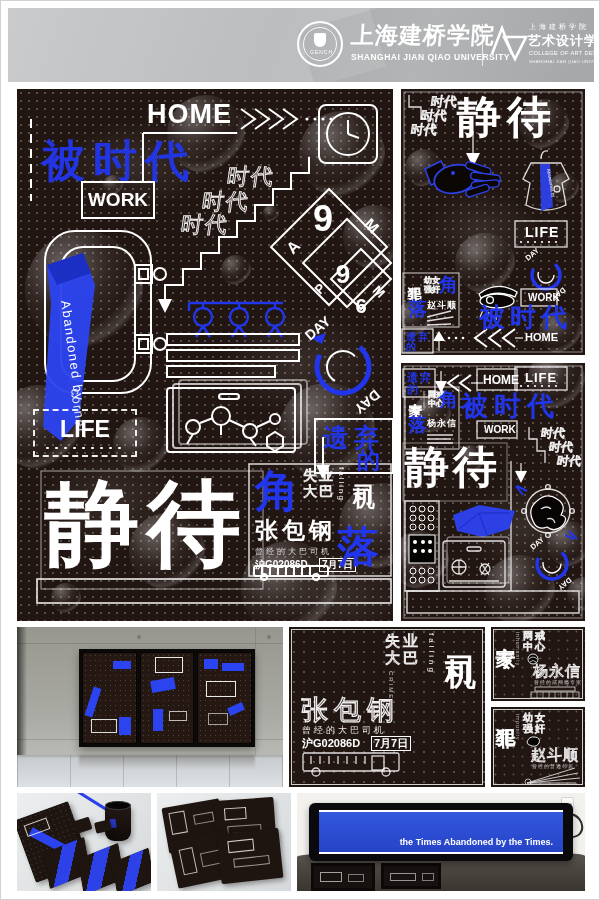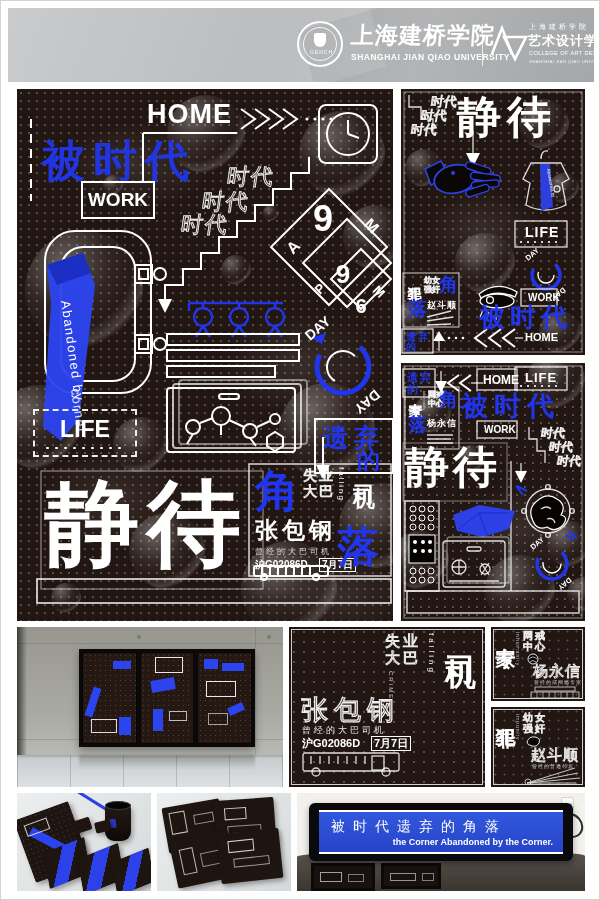--- a/index.html
+++ b/index.html
@@ -559,19 +559,18 @@
     </div>
     <div style="position:absolute;left:84px;top:70px;width:60px;height:26px;background:#171210;border:3px solid #0c0908">
       <div style="position:absolute;left:6px;top:7px;width:26px;height:8px;border:1px solid rgba(255,255,255,.55)"></div>
       <div style="position:absolute;left:38px;top:7px;width:12px;height:8px;border:1px solid rgba(255,255,255,.45)"></div>
     </div>
     <svg class="lay" width="288" height="98" viewBox="0 0 288 98">
       <path d="M274 44 C290 44 288 24 274 21" stroke="#2c2c2c" stroke-width="2" fill="none"></path>
     </svg>
     <div style="position:absolute;left:12px;top:10px;width:264px;height:58px;background:#0a0a0c;border-radius:6px;box-shadow:0 3px 7px rgba(0,0,0,.35)">
       <div style="position:absolute;left:10px;top:7px;width:244px;height:44px;background:linear-gradient(#3258de,#2644c6);border-top:2px solid #fff;border-bottom:2px solid #fff;overflow:hidden">
-        <div class="t" style="left:12px;top:7px;font-size:14px;color:#fff;letter-spacing:8px">被时代遗弃的角落</div>
-        <div style="position:absolute;right:10px;top:25px;font-size:9px;color:#fff;font-weight:700;white-space:nowrap">the Corner Abandoned by the Corner.</div>
+        <div style="position:absolute;right:10px;top:25px;font-size:9px;color:#fff;font-weight:700;white-space:nowrap">the Times Abandoned by the Times.</div>
       </div>
     </div>
   </div>
 
 </div>
 
 </body></html>

